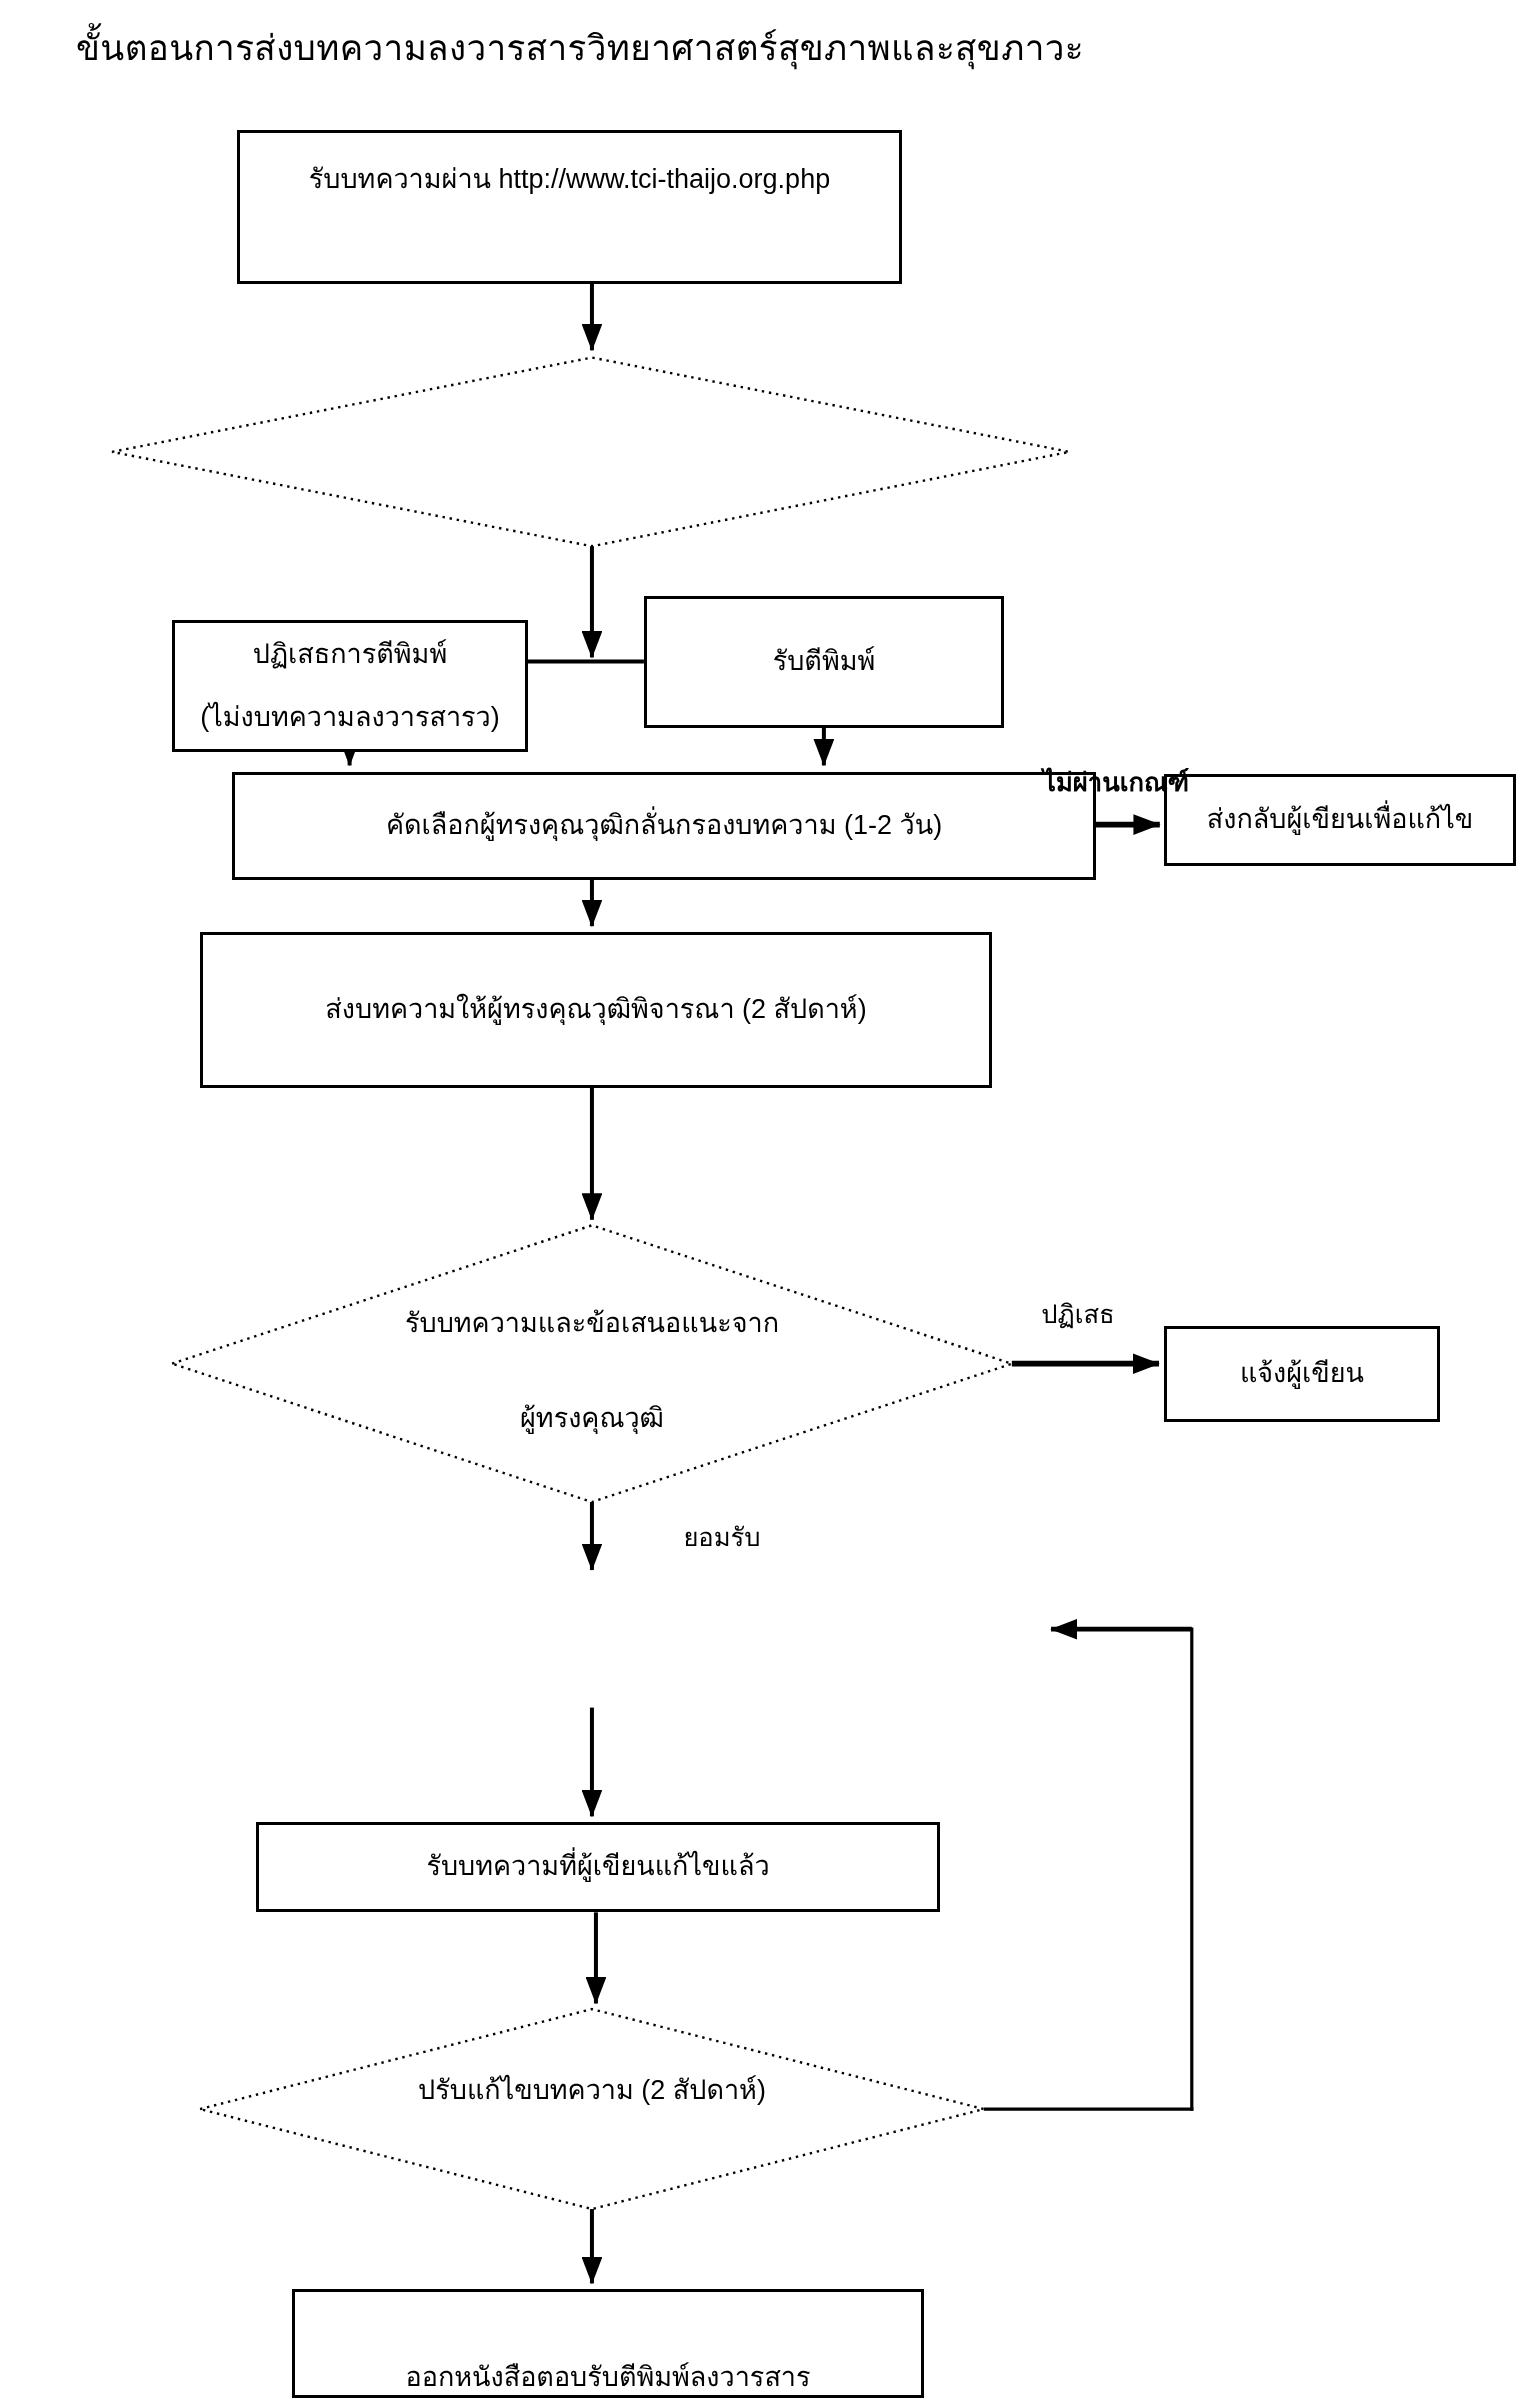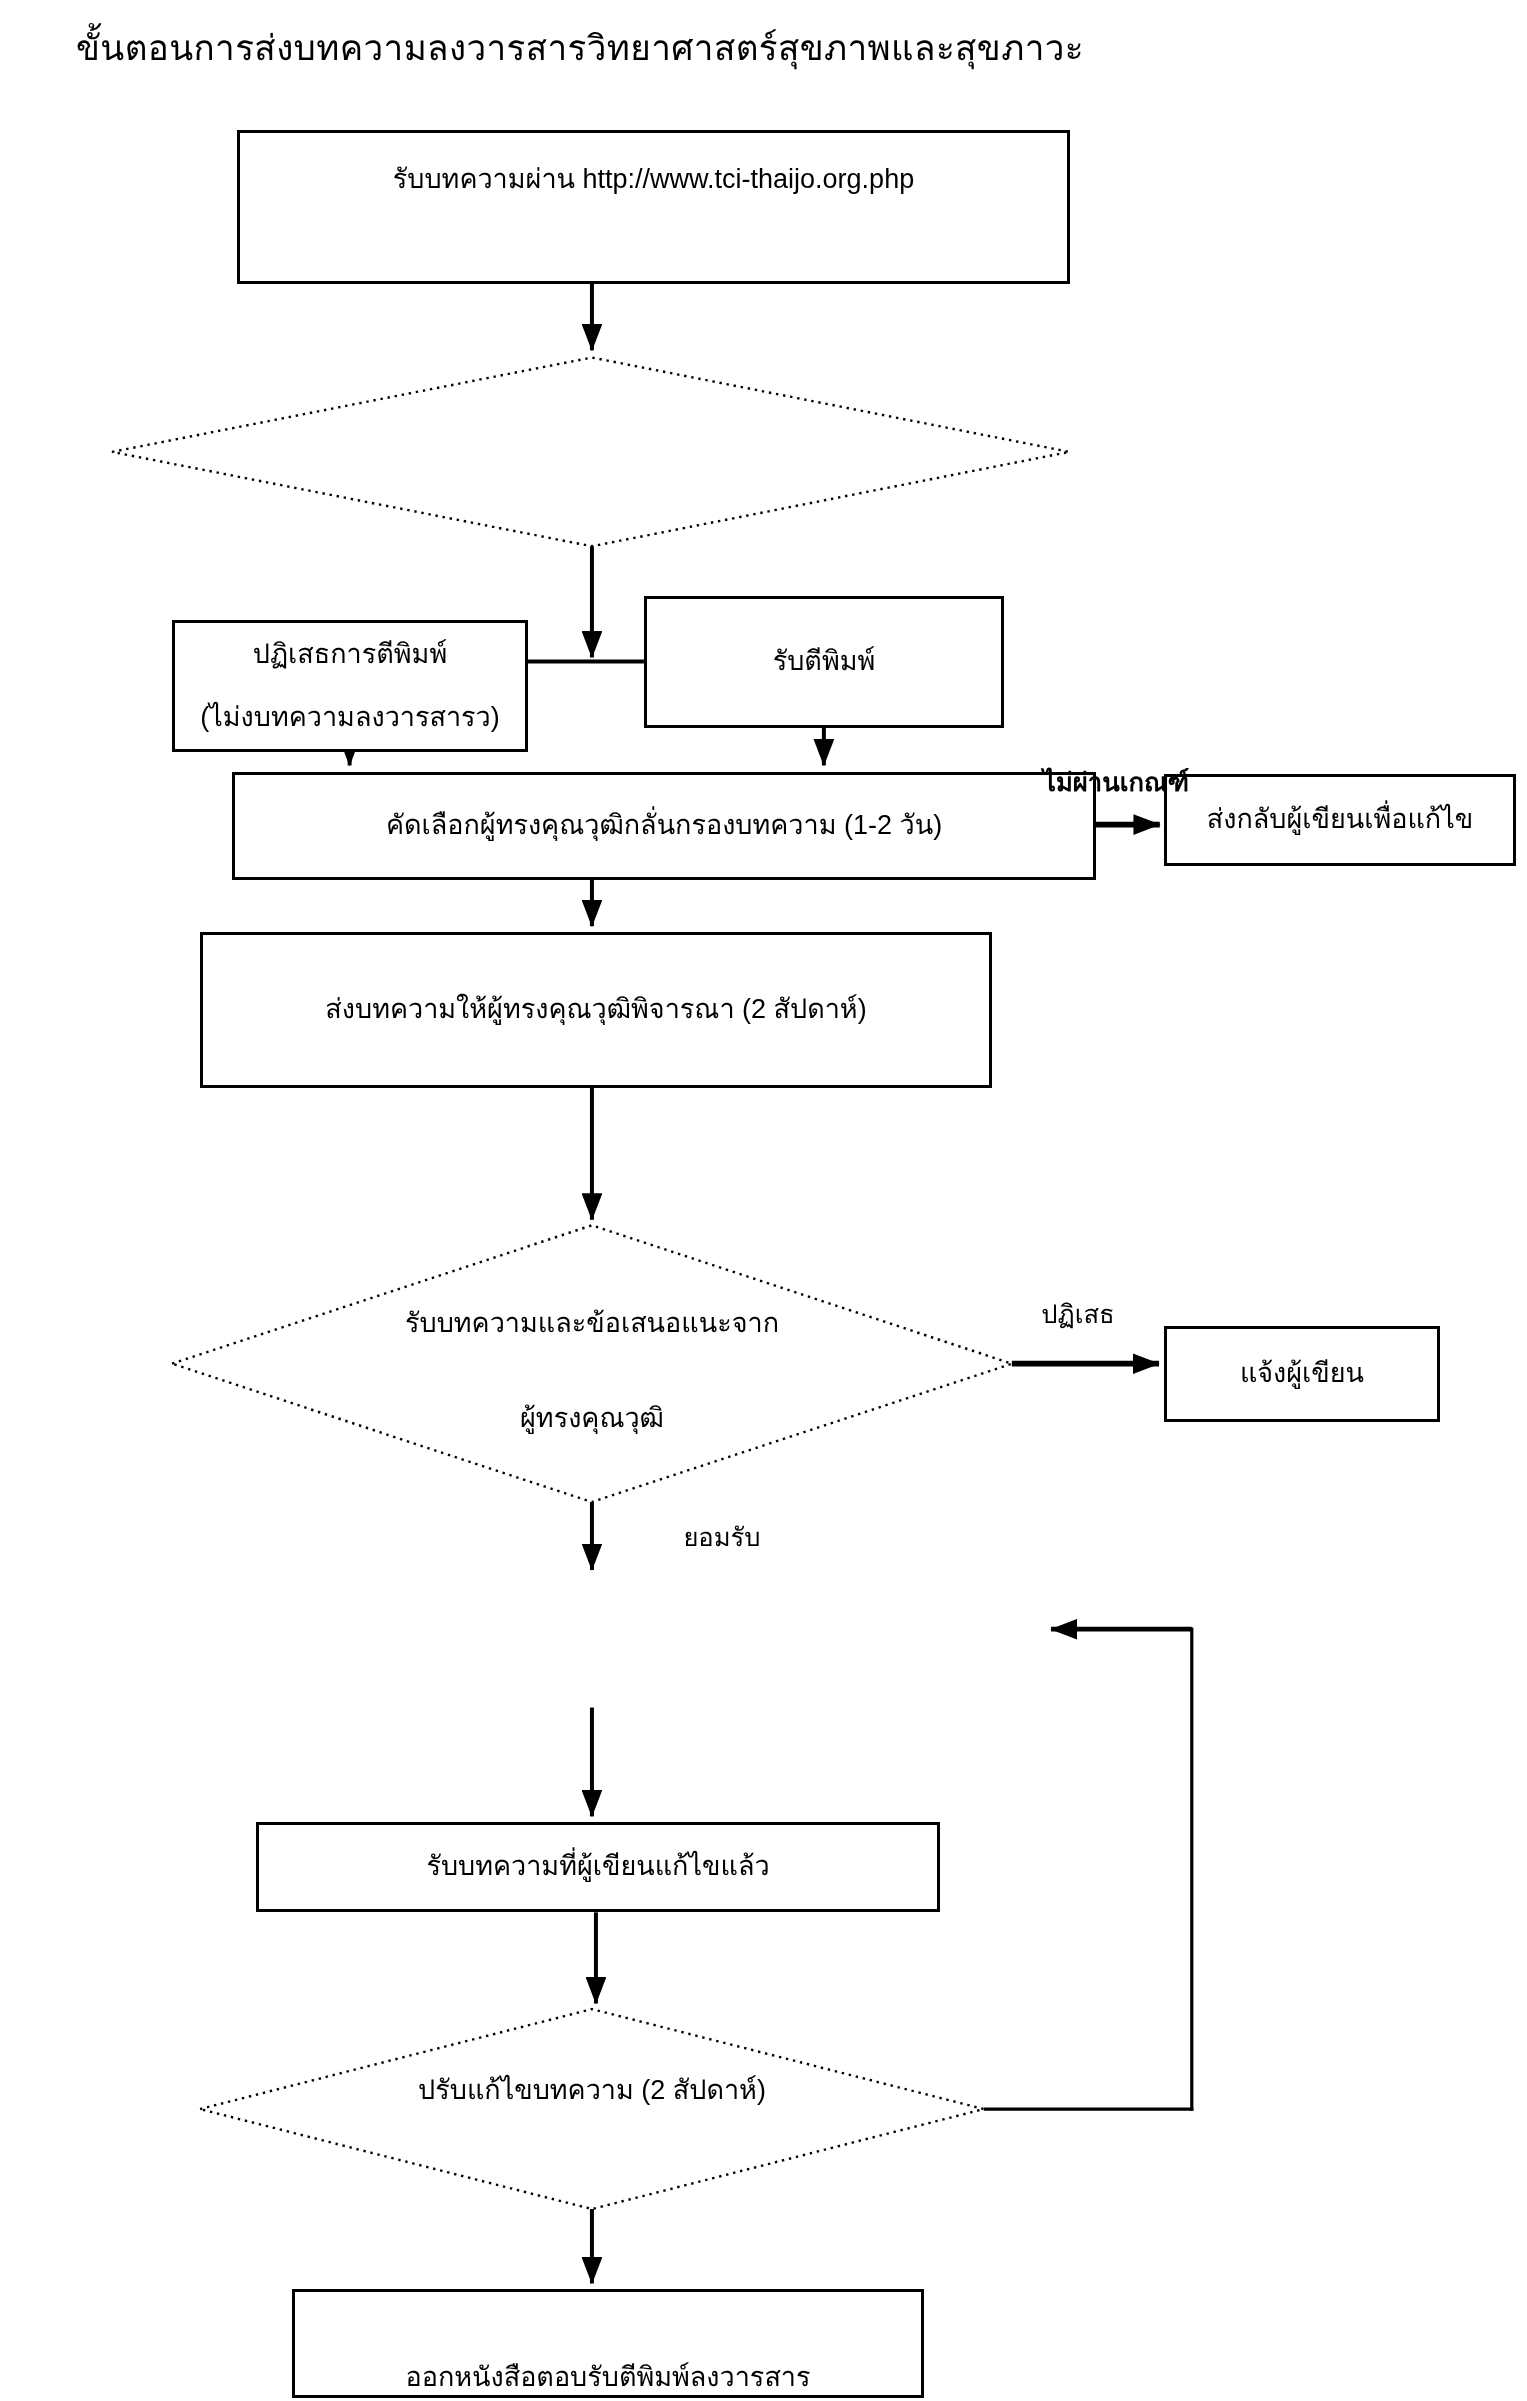--- a/index.html
+++ b/index.html
@@ -89,21 +89,21 @@
       <line x1="740" y1="2762" x2="740" y2="2855" stroke-width="5" marker-end="url(#arrow)"></line>
 
       <line x1="1230" y1="2637" x2="1492" y2="2637" stroke-width="4"></line>
       <line x1="1490" y1="2639" x2="1490" y2="2035" stroke-width="4"></line>
       <line x1="1490" y1="2037" x2="1314" y2="2037" stroke-width="6" marker-end="url(#arrow)"></line>
     </g>
   </svg>
 
   <h1 class="title">ขั้นตอนการส่งบทความลงวารสารวิทยาศาสตร์สุขภาพและสุขภาวะ</h1>
 
-  <div class="box toppad" style="left:237px;top:130px;width:833px;height:154px;">
+  <div class="box toppad" style="left:237px;top:130px;width:665px;height:154px;">
     <span>รับบทความผ่าน http://www.tci-thaijo.org.php</span>
   </div>
 
   <div class="box twolines" style="left:172px;top:596px;width:356px;height:132px;gap:29px;margin-top:24px;">
     <span>ปฏิเสธการตีพิมพ์</span>
     <span>(ไม่งบทความลงวารสารว)</span>
   </div>
 
   <div class="box" style="left:644px;top:596px;width:360px;height:132px;">
     <span>รับตีพิมพ์</span>

